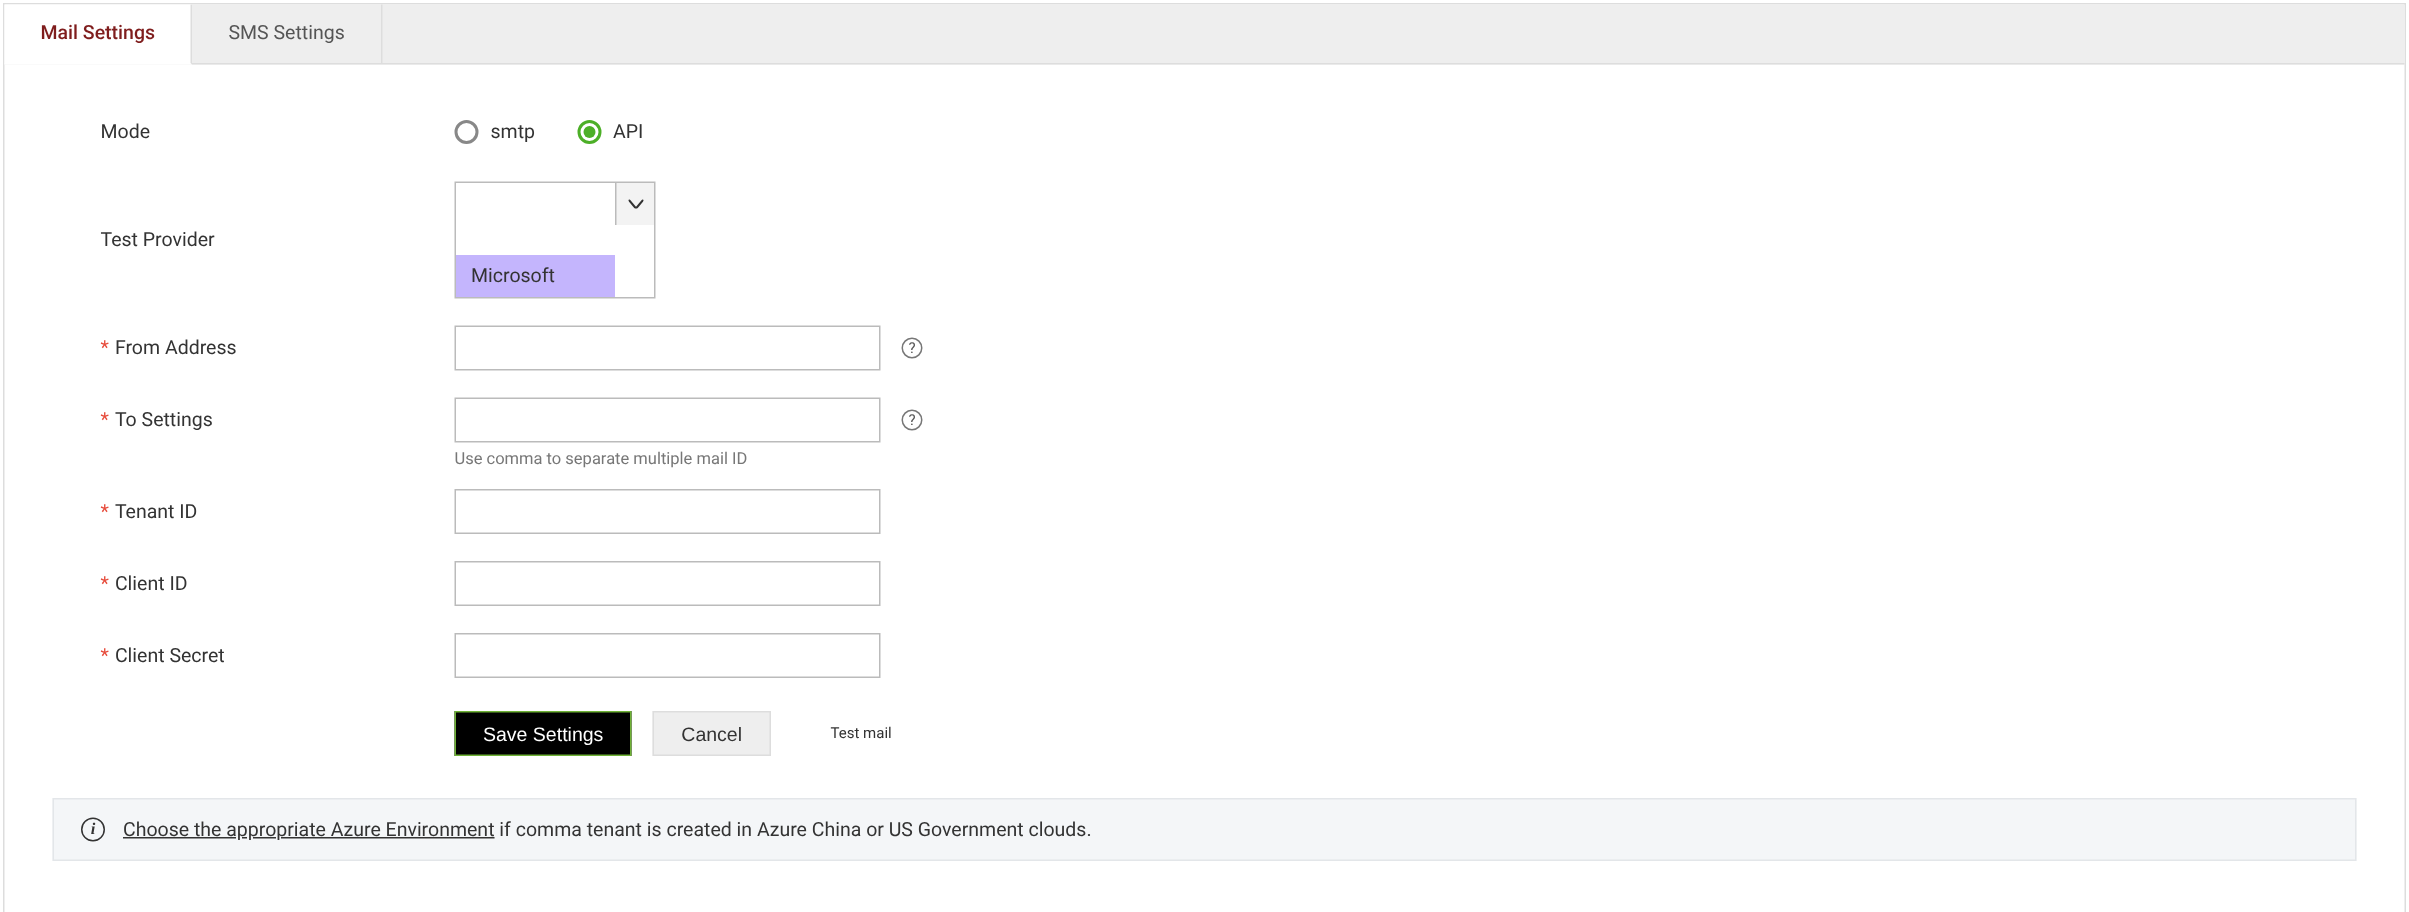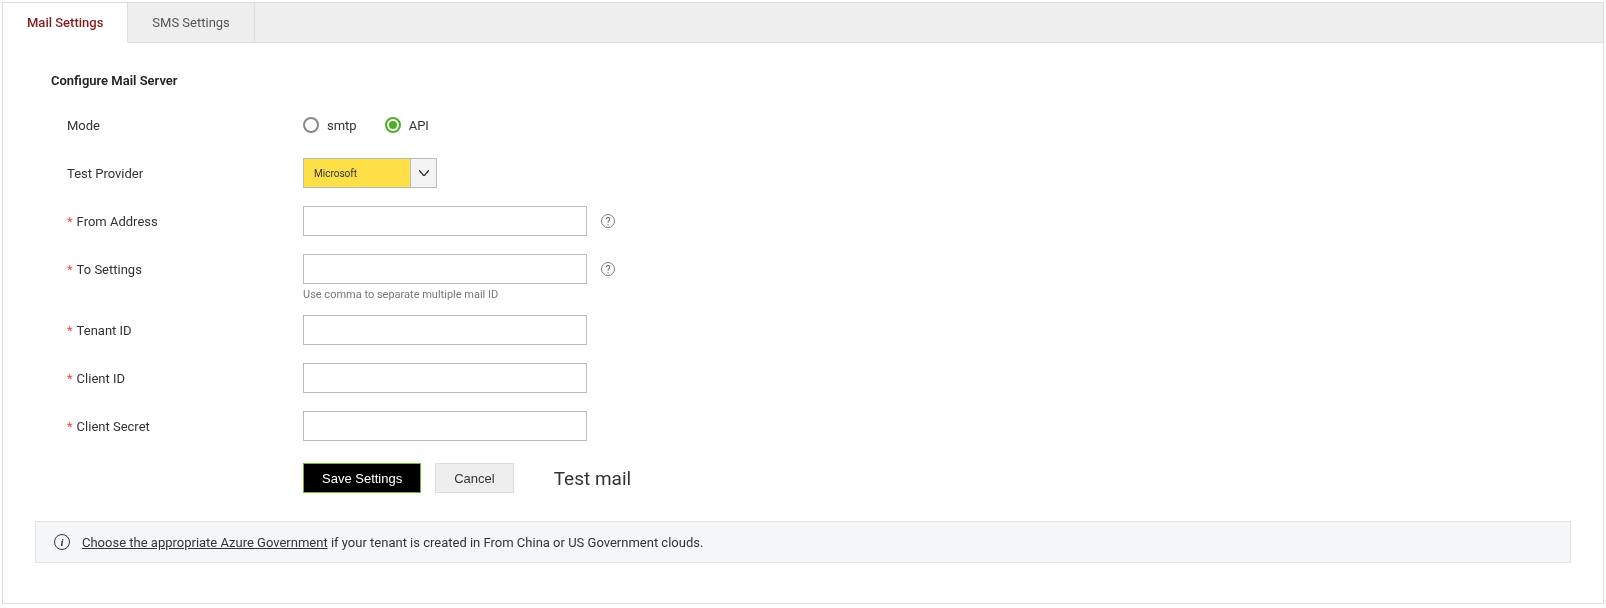--- a/index.html
+++ b/index.html
@@ -97,22 +97,23 @@
   .select-wrap {
     display: flex;
     border: 1px solid #bbb;
   }
   .select-display {
     width: 106px;
     height: 28px;
     padding: 0 10px;
     display: flex;
     align-items: center;
-    font-size: 10px;
-    background: #fde047;
+    font-size: 13px;
+    background: #c4b5fd;
+    margin-top: 48px;
   }
   .select-caret {
     width: 26px;
     height: 28px;
     border-left: 1px solid #bbb;
     background: #f3f3f3;
     display: flex;
     align-items: center;
     justify-content: center;
   }
@@ -169,21 +170,21 @@
     border: 1px solid #6fb236;
   }
   .btn-secondary {
     background: #eee;
     color: #333;
     border: 1px solid #ddd;
   }
   .link-button {
     margin-left: 26px;
     color: #333;
-    font-size: 19px;
+    font-size: 10px;
     cursor: pointer;
   }
   .info-banner {
     margin: 28px -8px 0 -8px;
     background: #f4f6f8;
     border: 1px solid #e3e6e9;
     padding: 12px 18px;
     display: flex;
     align-items: center;
     gap: 12px;
@@ -213,21 +214,20 @@
 </head>
 <body>
 
 <div class="container">
   <div class="tab-bar">
     <div class="tab active">Mail Settings</div>
     <div class="tab">SMS Settings</div>
   </div>
 
   <div class="content">
-    <div class="section-title">Configure Mail Server</div>
 
     <div class="form-row">
       <div class="label-col">Mode</div>
       <div class="field-col radio-group">
         <div class="radio-opt">
           <span class="radio-outer"></span>
           <span>smtp</span>
         </div>
         <div class="radio-opt">
           <span class="radio-outer selected">
@@ -304,17 +304,17 @@
 
     <div class="button-row">
       <button class="btn btn-primary">Save Settings</button>
       <button class="btn btn-secondary">Cancel</button>
       <span class="link-button">Test mail</span>
     </div>
 
     <div class="info-banner">
       <span class="info-icon">i</span>
       <span>
-        <span class="info-link">Choose the appropriate Azure Government</span><span> if your tenant is created in From China or US Government clouds.</span>
+        <span class="info-link">Choose the appropriate Azure Environment</span><span> if comma tenant is created in Azure China or US Government clouds.</span>
       </span>
     </div>
   </div>
 </div>
 
 </body></html>

